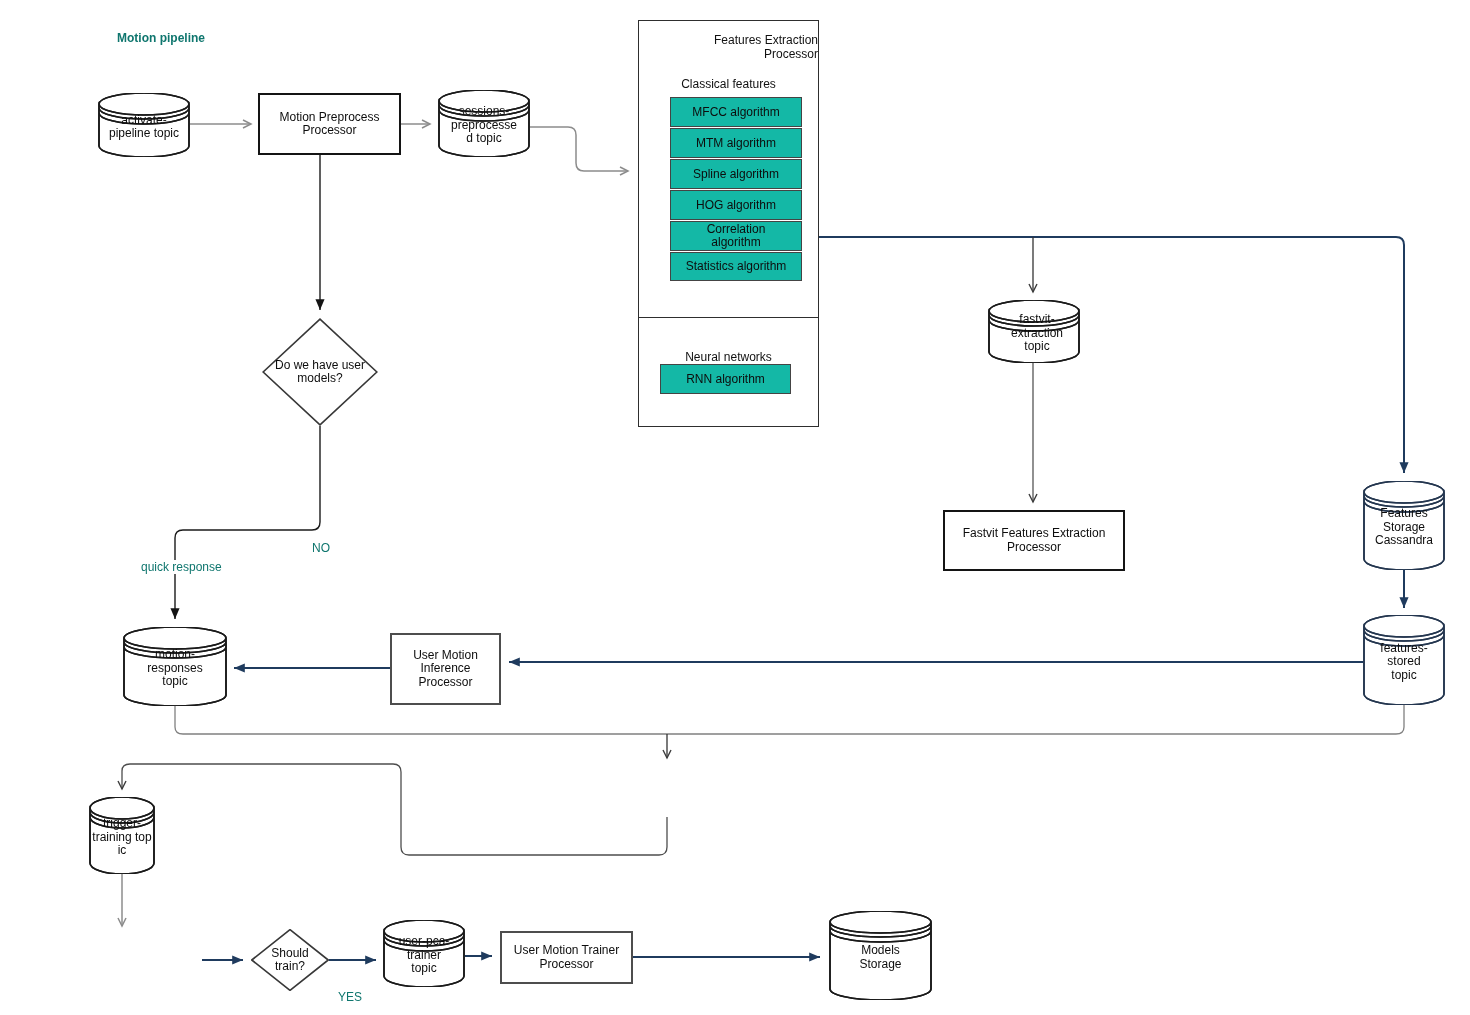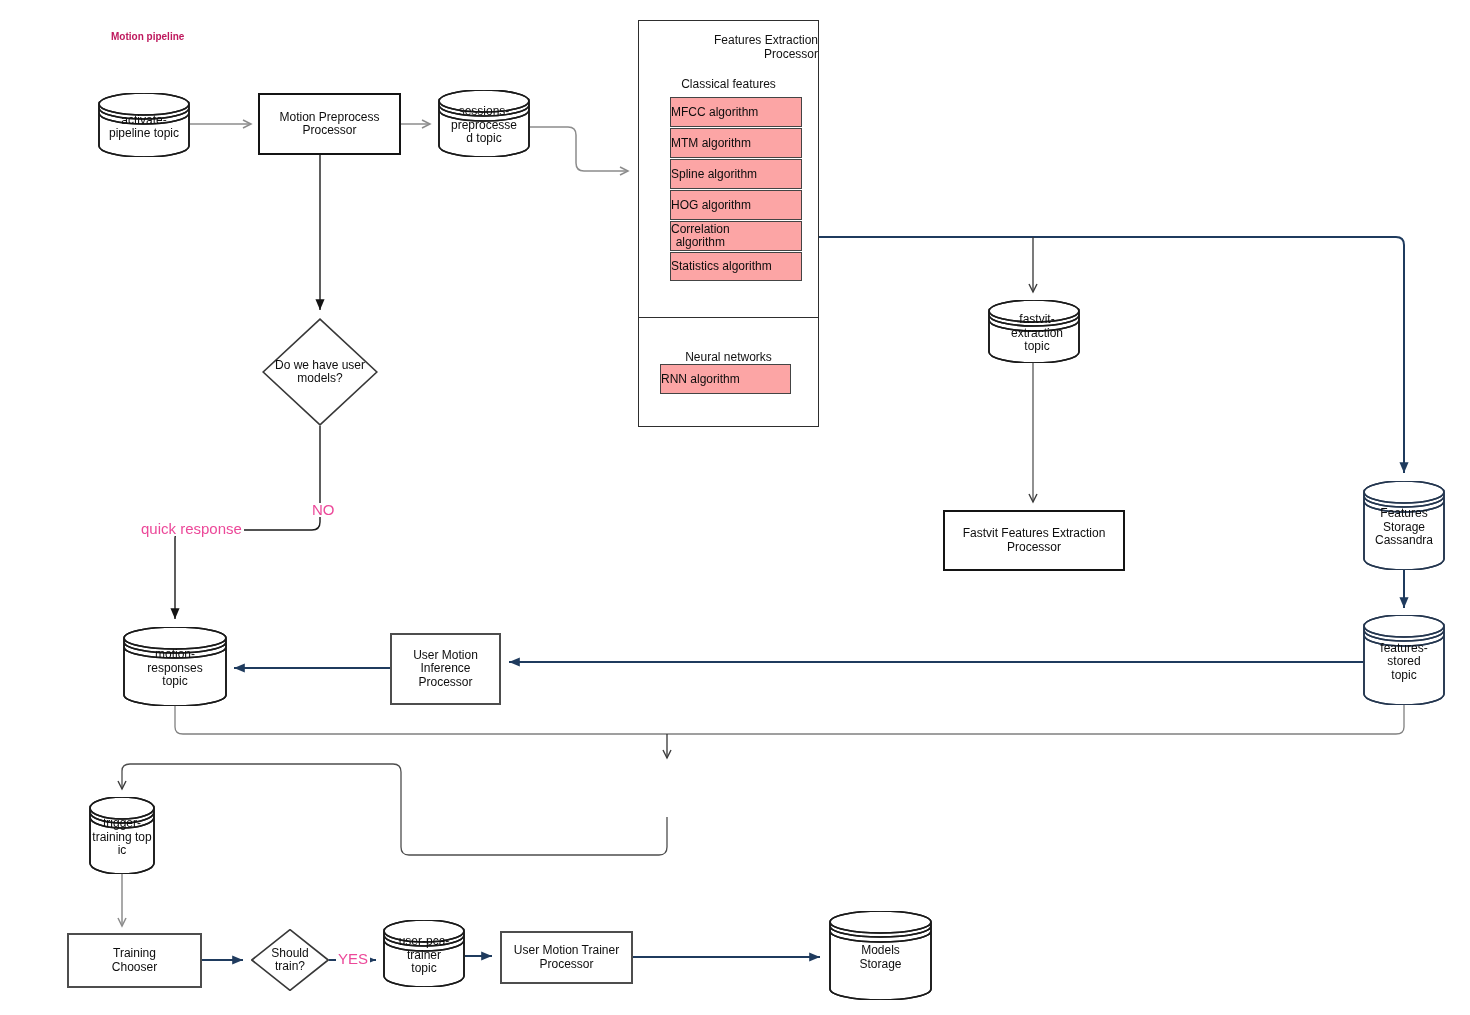--- a/index.html
+++ b/index.html
@@ -14,27 +14,27 @@
   .cyl{background:transparent;}
   .cyl .lbl{position:relative;z-index:2;padding-top:4px;}
   .cyl svg{position:absolute;left:0;top:0;z-index:1;}
   .diamond{background:transparent;}
   .diamond svg{position:absolute;left:0;top:0;width:100%;height:100%;z-index:1;}
   .diamond .lbl{position:relative;z-index:2;}
   .composite{position:absolute;box-sizing:border-box;z-index:2;background:#fff;
              border:1.5px solid #2e2e2e;}
   .composite .hd{position:absolute;left:0;width:100%;text-align:center;
                  font-size:12px;line-height:1.15;white-space:pre-line;}
-  .algo{position:absolute;box-sizing:border-box;border:1.5px solid #444;background:#fca5a5;
-        display:flex;align-items:center;justify-content:flex-start;text-align:center;}
+  .algo{position:absolute;box-sizing:border-box;border:1.5px solid #444;background:#14b8a6;
+        display:flex;align-items:center;justify-content:center;text-align:center;}
   .algo .lbl{font-size:12px;line-height:1.05;}
   .divider{position:absolute;left:0;width:100%;border-top:1.5px solid #2e2e2e;}
-  .edge-label{position:absolute;z-index:3;background:#ffffff;font-size:15px;
-              padding:0 2px;line-height:14px;color:#ec4899;}
-  .title{position:absolute;z-index:3;font-weight:bold;font-size:10px;color:#be185d;}
+  .edge-label{position:absolute;z-index:3;background:#ffffff;font-size:12px;
+              padding:0 2px;line-height:14px;color:#0f766e;margin-top:38px;}
+  .title{position:absolute;z-index:3;font-weight:bold;font-size:12px;color:#0f766e;margin-left:6px;}
 </style>
 </head>
 <body>
 
 <div id="canvas">
 
   <svg id="edges" width="1470" height="1015">
     <defs>
       <marker id="m-grey" viewBox="0 0 12 12" refX="10" refY="6" markerWidth="12" markerHeight="12" markerUnits="userSpaceOnUse" orient="auto">
         <path d="M2,2 L10,6 L2,10" fill="none" stroke="#8c8c8c" stroke-width="1.5"></path>
@@ -163,24 +163,20 @@
 Processor</span>
   </div>
   <div class="node rect bold" style="left:943px;top:510px;width:182px;height:61px">
     <span class="lbl">Fastvit Features Extraction
 Processor</span>
   </div>
   <div class="node rect" style="left:390px;top:633px;width:111px;height:72px">
     <span class="lbl">User Motion
 Inference
 Processor</span>
-  </div>
-  <div class="node rect" style="left:67px;top:933px;width:135px;height:55px">
-    <span class="lbl">Training
-Chooser</span>
   </div>
   <div class="node rect" style="left:500px;top:931px;width:133px;height:53px">
     <span class="lbl">User Motion Trainer
 Processor</span>
   </div>
 
   <div class="composite" style="left:638px;top:20px;width:181px;height:407px">
     <div class="hd" style="top:13px;text-align:right;">Features Extraction
 Processor</div>
     <div class="hd" style="top:57px;">Classical features</div>

